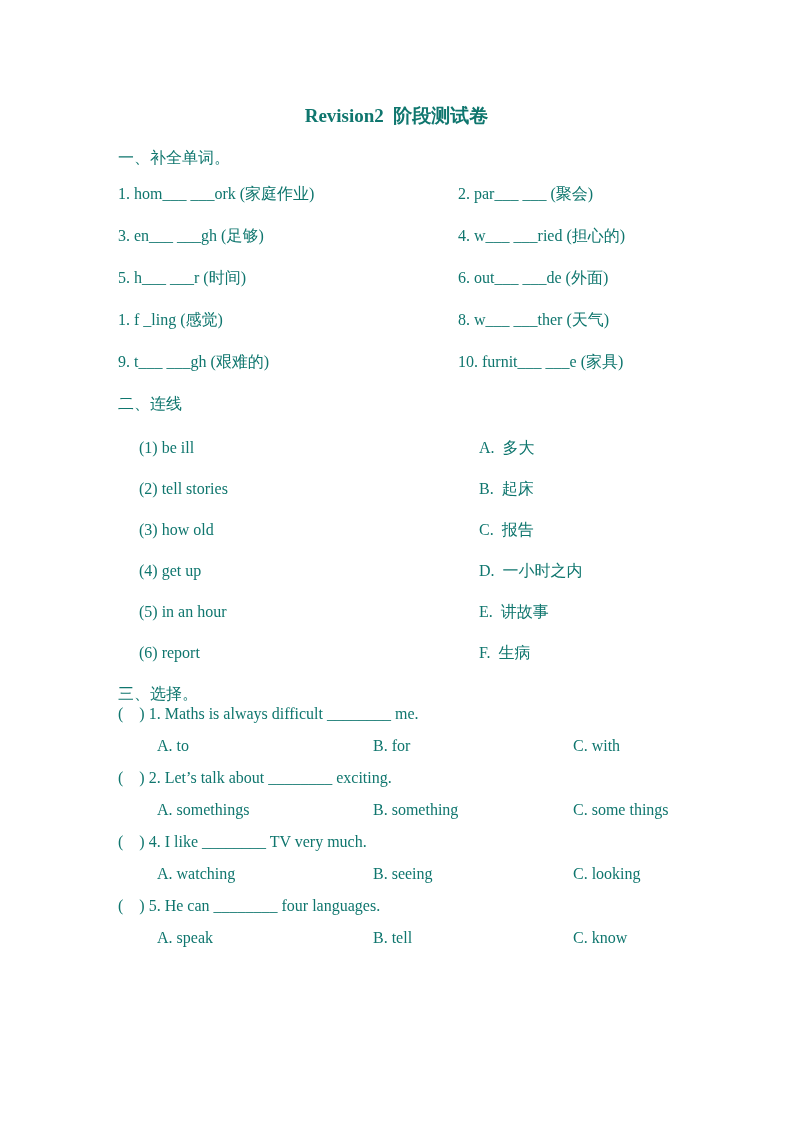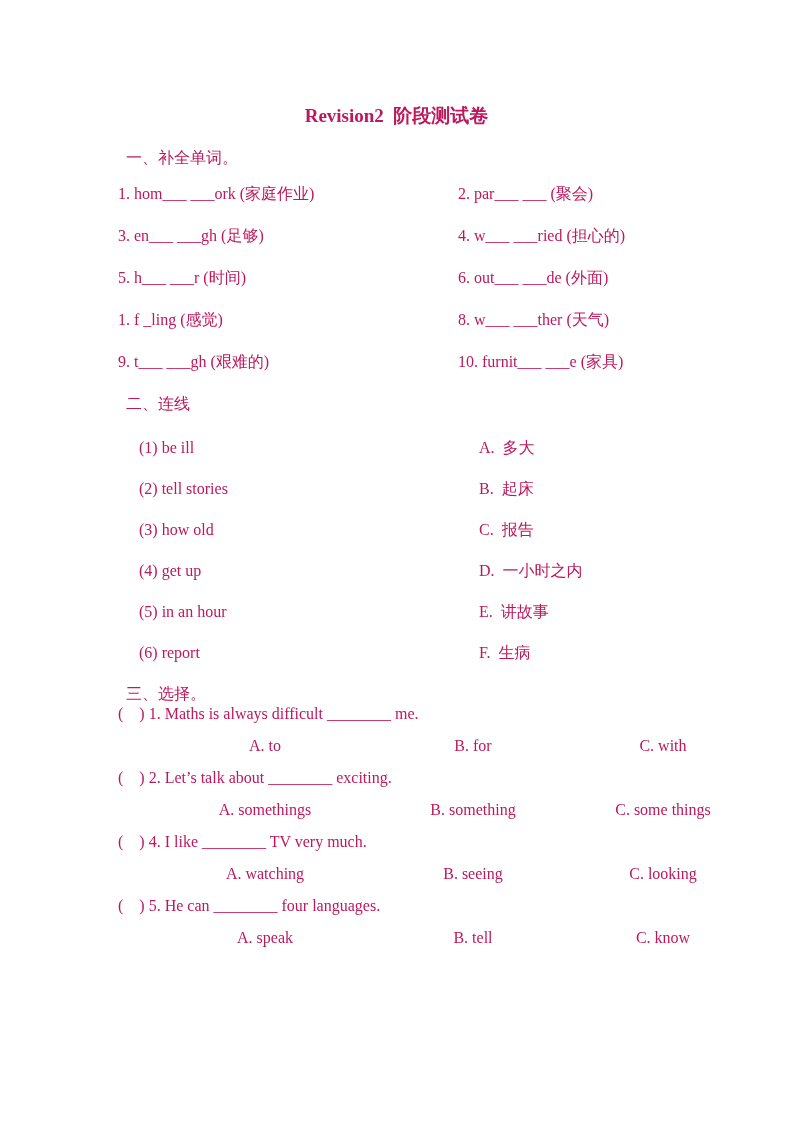--- a/index.html
+++ b/index.html
@@ -11,33 +11,32 @@
     position: relative;
     width: 793px;
     height: 1122px;
     background: #ffffff;
     box-sizing: border-box;
     padding: 105px 40px 0 118px;
     overflow: hidden;
     font-family: "Liberation Serif", "DejaVu Serif", serif;
     font-size: 16px;
     line-height: 20px;
-    color: #be185d;
+    color: #0f766e;
   }
   .title {
     margin: 0 -40px 0 -118px;   
     text-align: center;
     font-size: 19px;
     line-height: 22px;
     font-weight: 700;
     white-space: pre;
   }
   .sec-head {
     white-space: pre;
-    margin-left: 8px;
   }
   .sec-head.first { margin-top: 21px; }
 
   
   .word-grid {
     margin-top: 16px;
     display: grid;
     grid-template-columns: 340px 1fr;
     grid-auto-rows: 42px;
   }
@@ -56,21 +55,20 @@
   .q-line {
     white-space: pre;
     margin: 0 0 12px 0;
   }
   .q-line.first { }
   .opt-row {
     display: flex;
     padding-left: 39px;
     margin: 0 0 12px 0;
     white-space: pre;
-    text-align: center;
   }
   .opt-a { width: 216px; }
   .opt-b { width: 200px; }
   .opt-c { flex: 1; }
 </style>
 </head>
 <body>
 
 <div class="page">
 

